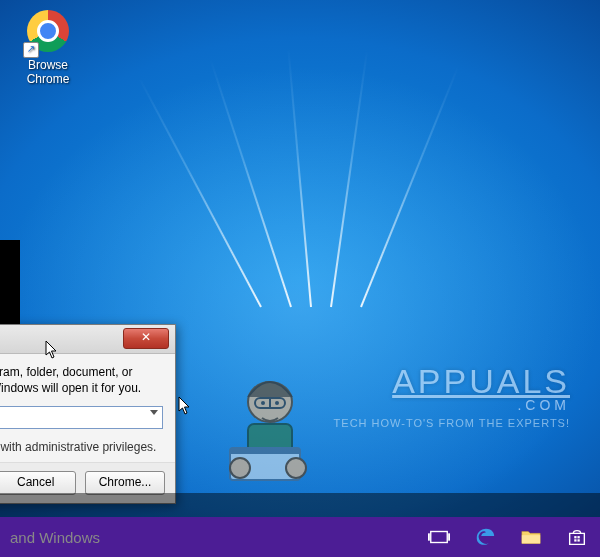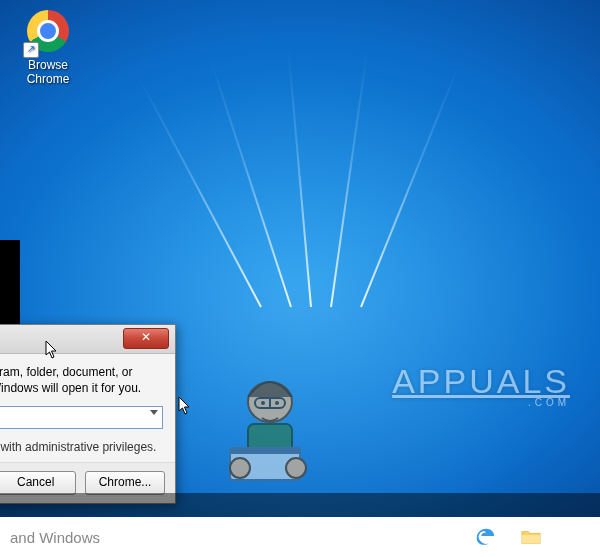--- a/index.html
+++ b/index.html
@@ -196,21 +196,21 @@
   }
   .wm-title {
     font-family: "Comic Sans MS", cursive, sans-serif;
     font-size: 34px;
     letter-spacing: 3px;
     color: #cfe8ff;
     text-shadow: 0 0 4px rgba(0,0,0,0.3);
     text-decoration: underline;
   }
   .wm-com {
-    font-size: 10px;
+    font-size: 14px;
     letter-spacing: 4px;
     margin-top: -4px;
   }
   .wm-tag {
     font-size: 11px;
     letter-spacing: 1px;
     margin-top: 4px;
     color: #bcdcf6;
   }
   .wm-mascot {
@@ -218,21 +218,21 @@
     left: -90px; bottom: -10px;
     width: 130px; height: 130px;
   }
 
   
   .taskbar {
     position: absolute;
     left: 0; bottom: 0;
     width: 100%;
     height: 40px;
-    background: #ffffff;
+    background: #4c1d95;
     display: flex;
     align-items: center;
     color: #ccc;
     font-size: 14px;
   }
   .taskbar-spacer { flex: 1; }
   .search-box {
     height: 40px;
     display: flex;
     align-items: center;
@@ -294,20 +294,21 @@
       <path d="M62 56 Q70 62 78 56" fill="none" stroke="#5a3a1a" stroke-width="2"></path>
       <rect x="48" y="62" width="44" height="34" rx="6" fill="#2a7a50" stroke="#15402b" stroke-width="2"></rect>
       <rect x="30" y="86" width="70" height="32" rx="3" fill="#c7ddef" stroke="#4a6a8a" stroke-width="2"></rect>
       <rect x="30" y="86" width="70" height="6" fill="#4a6a8a"></rect>
       <circle cx="40" cy="106" r="10" fill="#e8b98a" stroke="#5a3a1a" stroke-width="2"></circle>
       <circle cx="96" cy="106" r="10" fill="#e8b98a" stroke="#5a3a1a" stroke-width="2"></circle>
     </svg>
   </div>
   <div class="wm-title">APPUALS</div>
   <div class="wm-com">.COM</div>
+  <div class="wm-tag">TECH HOW-TO'S FROM THE EXPERTS!</div>
 </div>
 
 <div class="run-dialog">
   <div class="run-titlebar">
     <div class="run-close">
       <span>✕</span>
     </div>
   </div>
   <div class="run-body">
     <div class="run-desc">Type the name of a program, folder, document, or Internet resource, and Windows will open it for you.</div>

